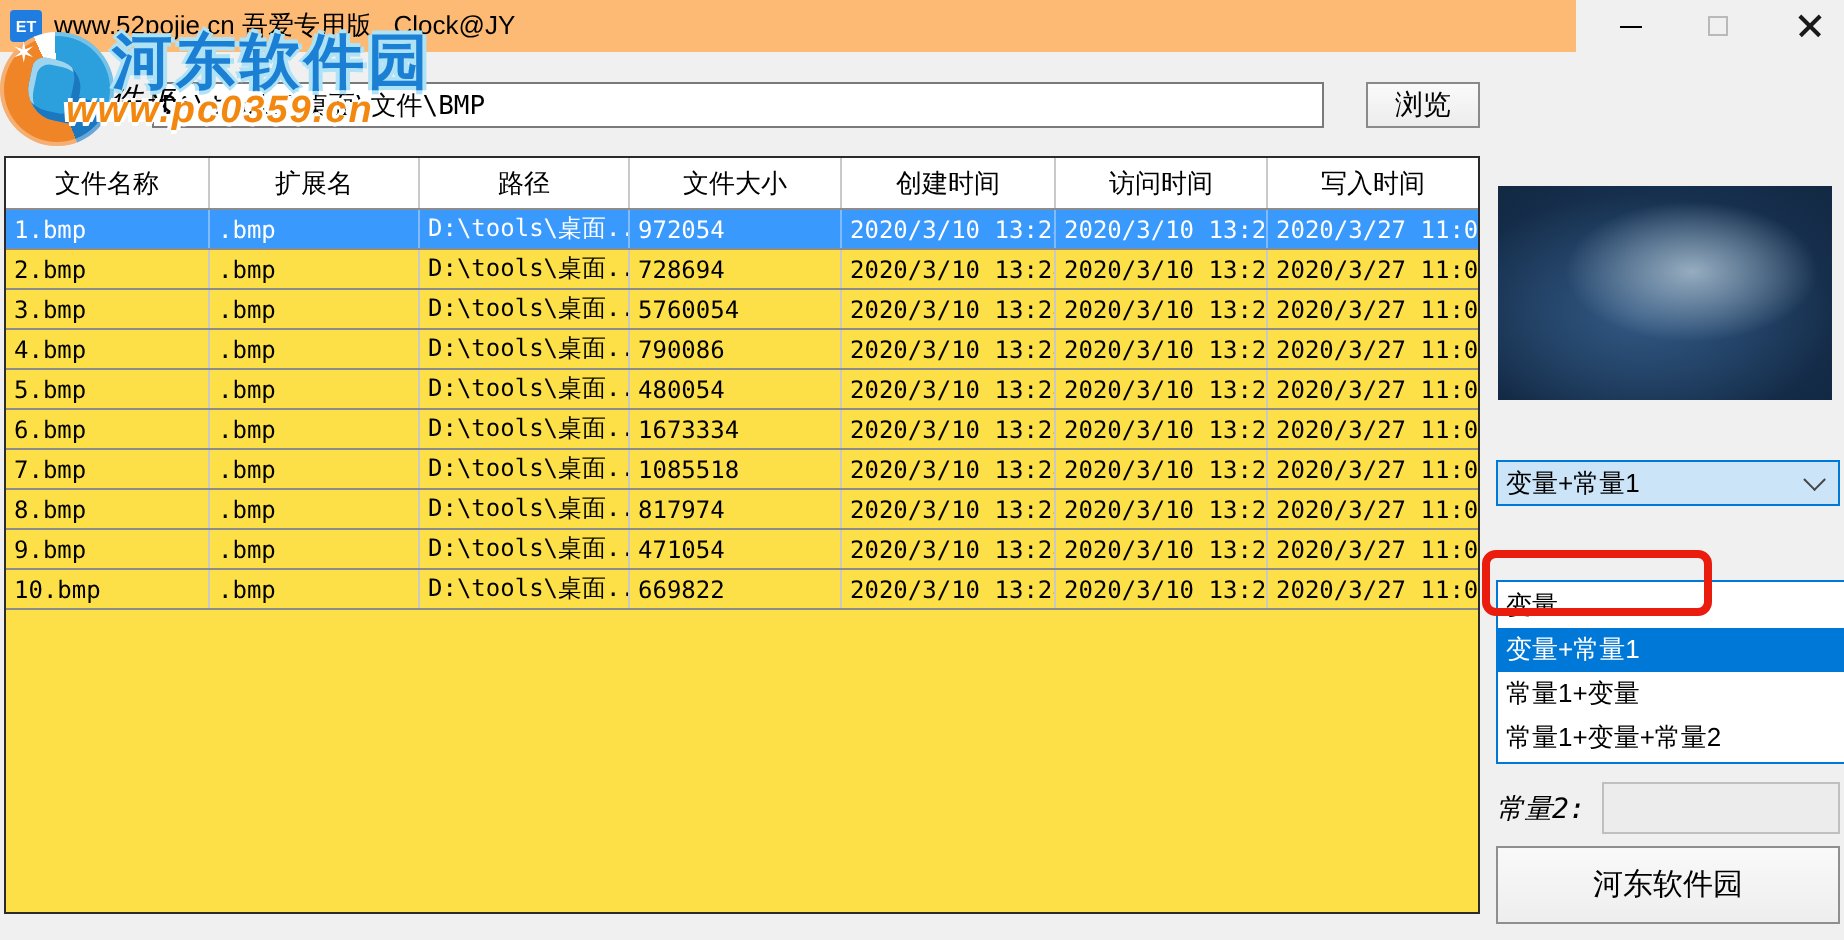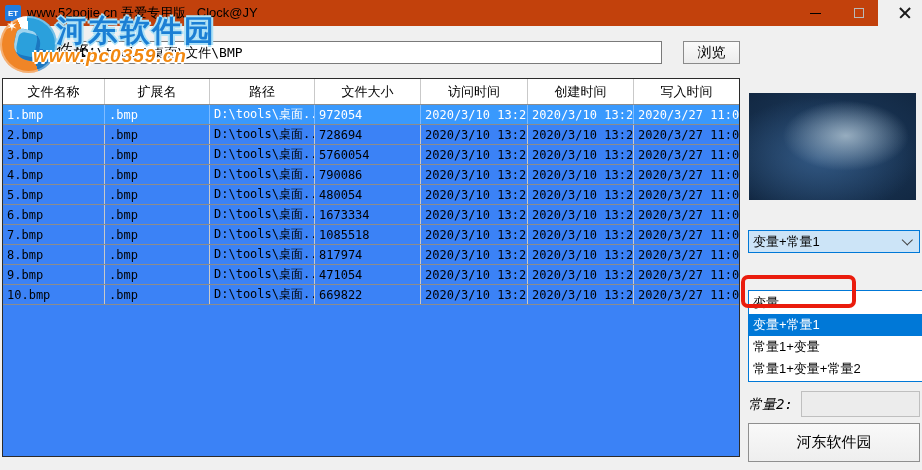--- a/index.html
+++ b/index.html
@@ -6,22 +6,22 @@
   html,body { width:922px; height:470px; }
   body {
     position:relative;
     background:#f0f0f0;
     font-family:"Liberation Sans", sans-serif;
     overflow:hidden;
     color:#000;
   }
   
   .titlebar {
-    position:absolute; left:0; top:0; width:878px; height:26px;
-    background:#c2410c; display:flex; align-items:center;
+    position:absolute; left:0; top:0; width:788px; height:26px;
+    background:#fdba74; display:flex; align-items:center;
   }
   .app-icon {
     position:absolute; left:5px; top:5px; width:16px; height:16px;
     background:#1f7ce0; border-radius:2px; color:#fff;
     font-size:8px; font-weight:bold; display:flex; align-items:center; justify-content:center;
   }
   .title-text { position:absolute; left:27px; top:4px; font-size:13px; white-space:pre; }
   .winbtn { position:absolute; top:0; height:26px; width:36px; display:flex; align-items:center; justify-content:center; background:transparent; border:none; cursor:default; }
   .btn-min { left:797px; }
   .btn-max { left:841px; }
@@ -73,21 +73,21 @@
     white-space:nowrap;
   }
   .wm-url {
     left:33px; top:45px; font-size:19px; font-weight:bold; font-style:italic; color:#f2880f; letter-spacing:1px;
     text-shadow:-2px 0 #fff, 2px 0 #fff, 0 -2px #fff, 0 2px #fff; white-space:nowrap;text-align:center;
   }
 
   
   .listview {
     position:absolute; left:2px; top:78px; width:738px; height:379px;
-    background:#3b82f6; border:1px solid #2b2b2b;
+    background:#fde047; border:1px solid #2b2b2b;
   }
   .lv-grid { display:grid; grid-template-columns:102px 105px 105px 106px 107px 106px 105px; }
   .lv-header { height:26px; border-bottom:1px solid #8c8c8c; }
   .lv-header .hcell {
     font-size:13px; display:flex; align-items:center; justify-content:center;
     border-right:1px solid #c9c9c9; background:#fff; cursor:default;
   }
   .lv-header .hcell:last-child { border-right:none; }
   .lv-row { height:20px; border-bottom:1px solid #8c8c8c; cursor:default; }
   .lv-row .cell {
@@ -166,22 +166,22 @@
 <div class="wm wm-circle"></div>
 <div class="wm wm-title">河东软件园</div>
 <div class="wm wm-url">www.pc0359.cn</div>
 
 <div class="listview">
   <div class="lv-grid lv-header" id="lv-header">
       <div class="hcell">文件名称</div>
       <div class="hcell">扩展名</div>
       <div class="hcell">路径</div>
       <div class="hcell">文件大小</div>
+      <div class="hcell">创建时间</div>
       <div class="hcell">访问时间</div>
-      <div class="hcell">创建时间</div>
       <div class="hcell">写入时间</div>
     </div>
   <div id="lv-body">
       <div class="lv-grid lv-row selected">
         <div class="cell">1.bmp</div>
         <div class="cell">.bmp</div>
         <div class="cell">D:\tools\桌面...</div>
         <div class="cell">972054</div>
         <div class="cell">2020/3/10 13:28</div>
         <div class="cell">2020/3/10 13:28</div>

